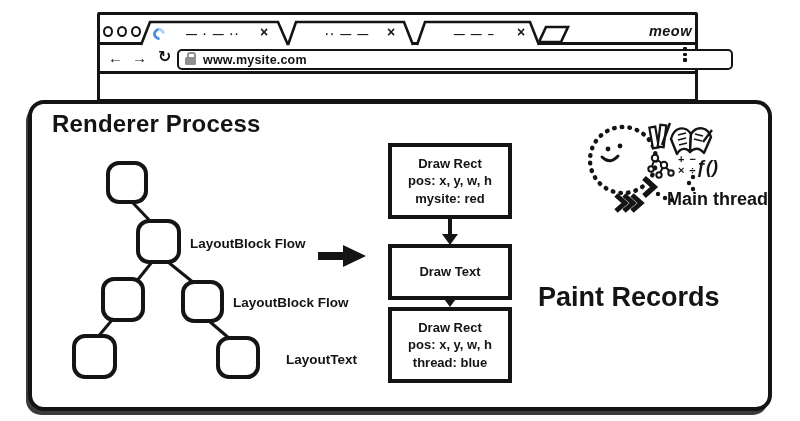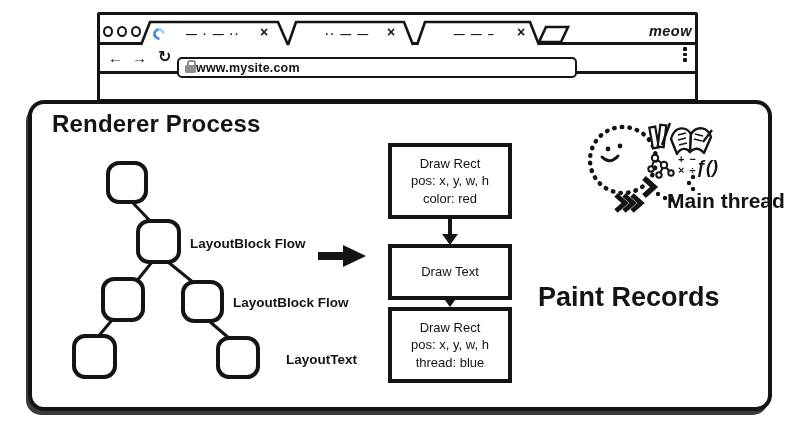--- a/index.html
+++ b/index.html
@@ -23,22 +23,22 @@
   .tab-close { font-size:14px; font-weight:900; line-height:14px; cursor:pointer; }
 
   #spinner { left:53px; top:13px; width:12px; height:12px; border-radius:50%;
     border:3px solid #4a8fe2; border-top-color:#aacdf2; border-right-color:transparent;
     transform:rotate(40deg); }
 
   #meow { left:540px; top:8px; width:52px; text-align:right; font-size:14.5px; font-weight:700;
     font-style:italic; letter-spacing:0.5px; }
 
   .nav-glyph { font-weight:900; font-size:15px; line-height:18px; cursor:pointer; }
-  #url-bar { left:77px; top:12px; width:400px; height:21px; border:2.5px solid #141414;
-    border-radius:5px; background:#fff; display:flex; align-items:center; padding-left:6px; gap:0; }
+  #url-bar { left:77px; top:4px; width:556px; height:21px; border:2.5px solid #141414;
+    border-radius:5px; background:#fff; display:flex; align-items:center; padding-left:6px; gap:7px; }
   #lock-icon { width:11px; height:8px; background:#8f8f8f; border-radius:1.5px; position:relative; margin-top:3px; }
   #lock-icon::before { content:""; position:absolute; left:1.5px; top:-5px; width:5px; height:6px;
     border:2px solid #8f8f8f; border-bottom:none; border-radius:3px 3px 0 0; }
   #url-text { font-size:12.5px; font-weight:700; letter-spacing:0.2px; }
   #menu-dots { left:583px; top:2px; font-size:15px; font-weight:900; letter-spacing:0; line-height:8px;
     display:flex; flex-direction:column; gap:2px; cursor:pointer; }
   .menu-dot { width:3.5px; height:3.5px; background:#141414; border-radius:1px; }
 
   
   #renderer-box { left:28px; top:100px; width:744px; height:311px; background:#fff;
@@ -52,33 +52,33 @@
 
   
   #big-arrow-shaft { left:318px; top:252px; width:26px; height:8px; background:#141414; z-index:3; }
   #big-arrow-head { left:343px; top:245px; width:0; height:0;
     border-top:11px solid transparent; border-bottom:11px solid transparent;
     border-left:23px solid #141414; z-index:3; }
 
   
   .paint-box { position:absolute; width:124px; background:#fff; border:4px solid #141414;
     display:flex; flex-direction:column; align-items:center; justify-content:center; z-index:4; }
-  .paint-line { font-size:13px; font-weight:400; line-height:17.5px; white-space:nowrap; }
+  .paint-line { font-size:13px; font-weight:700; line-height:17.5px; white-space:nowrap; }
   #paint-box-1 { left:388px; top:143px; height:76px; }
   #paint-box-2 { left:388px; top:244px; height:56px; }
   #paint-box-3 { left:388px; top:307px; height:76px; }
   .v-stem { position:absolute; width:4px; background:#141414; z-index:3; }
   .v-head { position:absolute; width:0; height:0; border-left:8px solid transparent;
     border-right:8px solid transparent; border-top:11px solid #141414; z-index:3; }
 
   #paint-records-label { left:538px; top:282px; font-size:27px; font-weight:700; z-index:3; }
 
   
   #main-thread-svg { left:585px; top:118px; z-index:3; }
-  #main-thread-label { left:667px; top:189px; font-size:21px; font-weight:700; z-index:3; }
+  #main-thread-label { left:667px; top:189px; font-size:18px; font-weight:700; z-index:3; }
 </style>
 </head>
 <body>
 
 <div id="browser-window" class="abs">
 
   <div id="tab-strip">
     <div id="traffic-lights" class="abs">
       <div class="tl-circle"></div>
       <div class="tl-circle"></div>
@@ -145,21 +145,21 @@
 <span class="tree-label" style="left:190px; top:236px;">LayoutBlock Flow</span>
 <span class="tree-label" style="left:233px; top:295px;">LayoutBlock Flow</span>
 <span class="tree-label" style="left:286px; top:352px;">LayoutText</span>
 
 <div id="big-arrow-shaft" class="abs"></div>
 <div id="big-arrow-head" class="abs"></div>
 
 <div id="paint-box-1" class="paint-box">
   <span class="paint-line">Draw Rect</span>
   <span class="paint-line">pos: x, y, w, h</span>
-  <span class="paint-line">color: red</span>
+  <span class="paint-line">mysite: red</span>
 </div>
 <div class="v-stem" style="left:448px; top:219px; height:17px;"></div>
 <div class="v-head" style="left:442px; top:234px;"></div>
 
 <div id="paint-box-2" class="paint-box">
   <span class="paint-line">Draw Text</span>
 </div>
 <div class="v-stem" style="left:448px; top:283px; height:15px;"></div>
 <div class="v-head" style="left:442px; top:296px;"></div>
 

